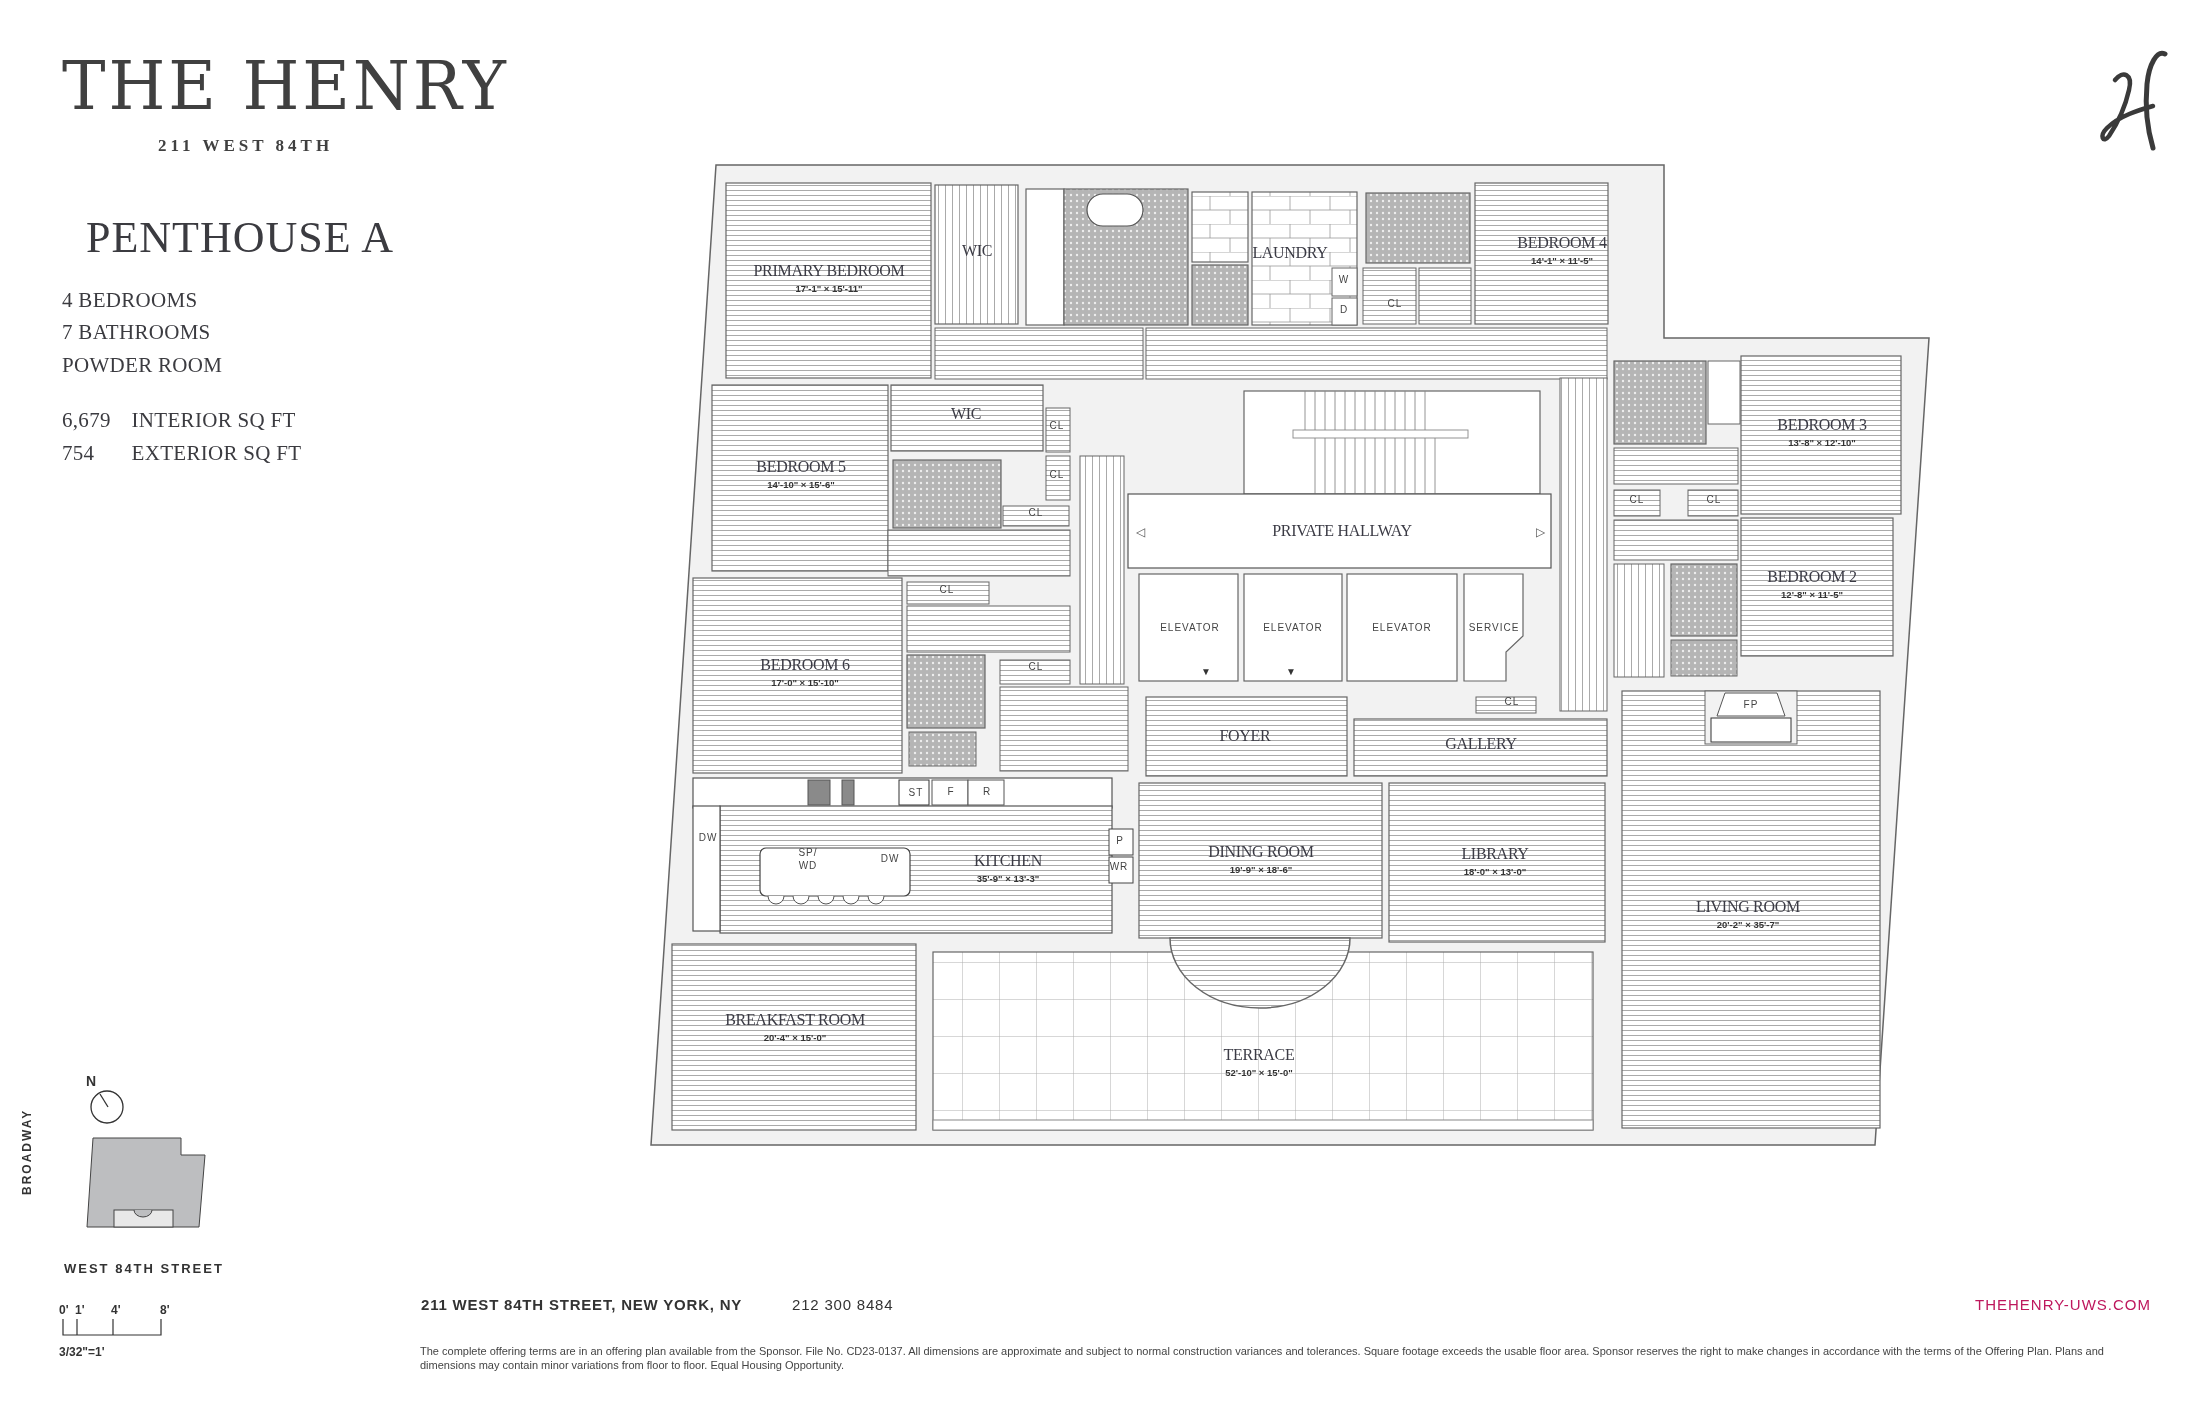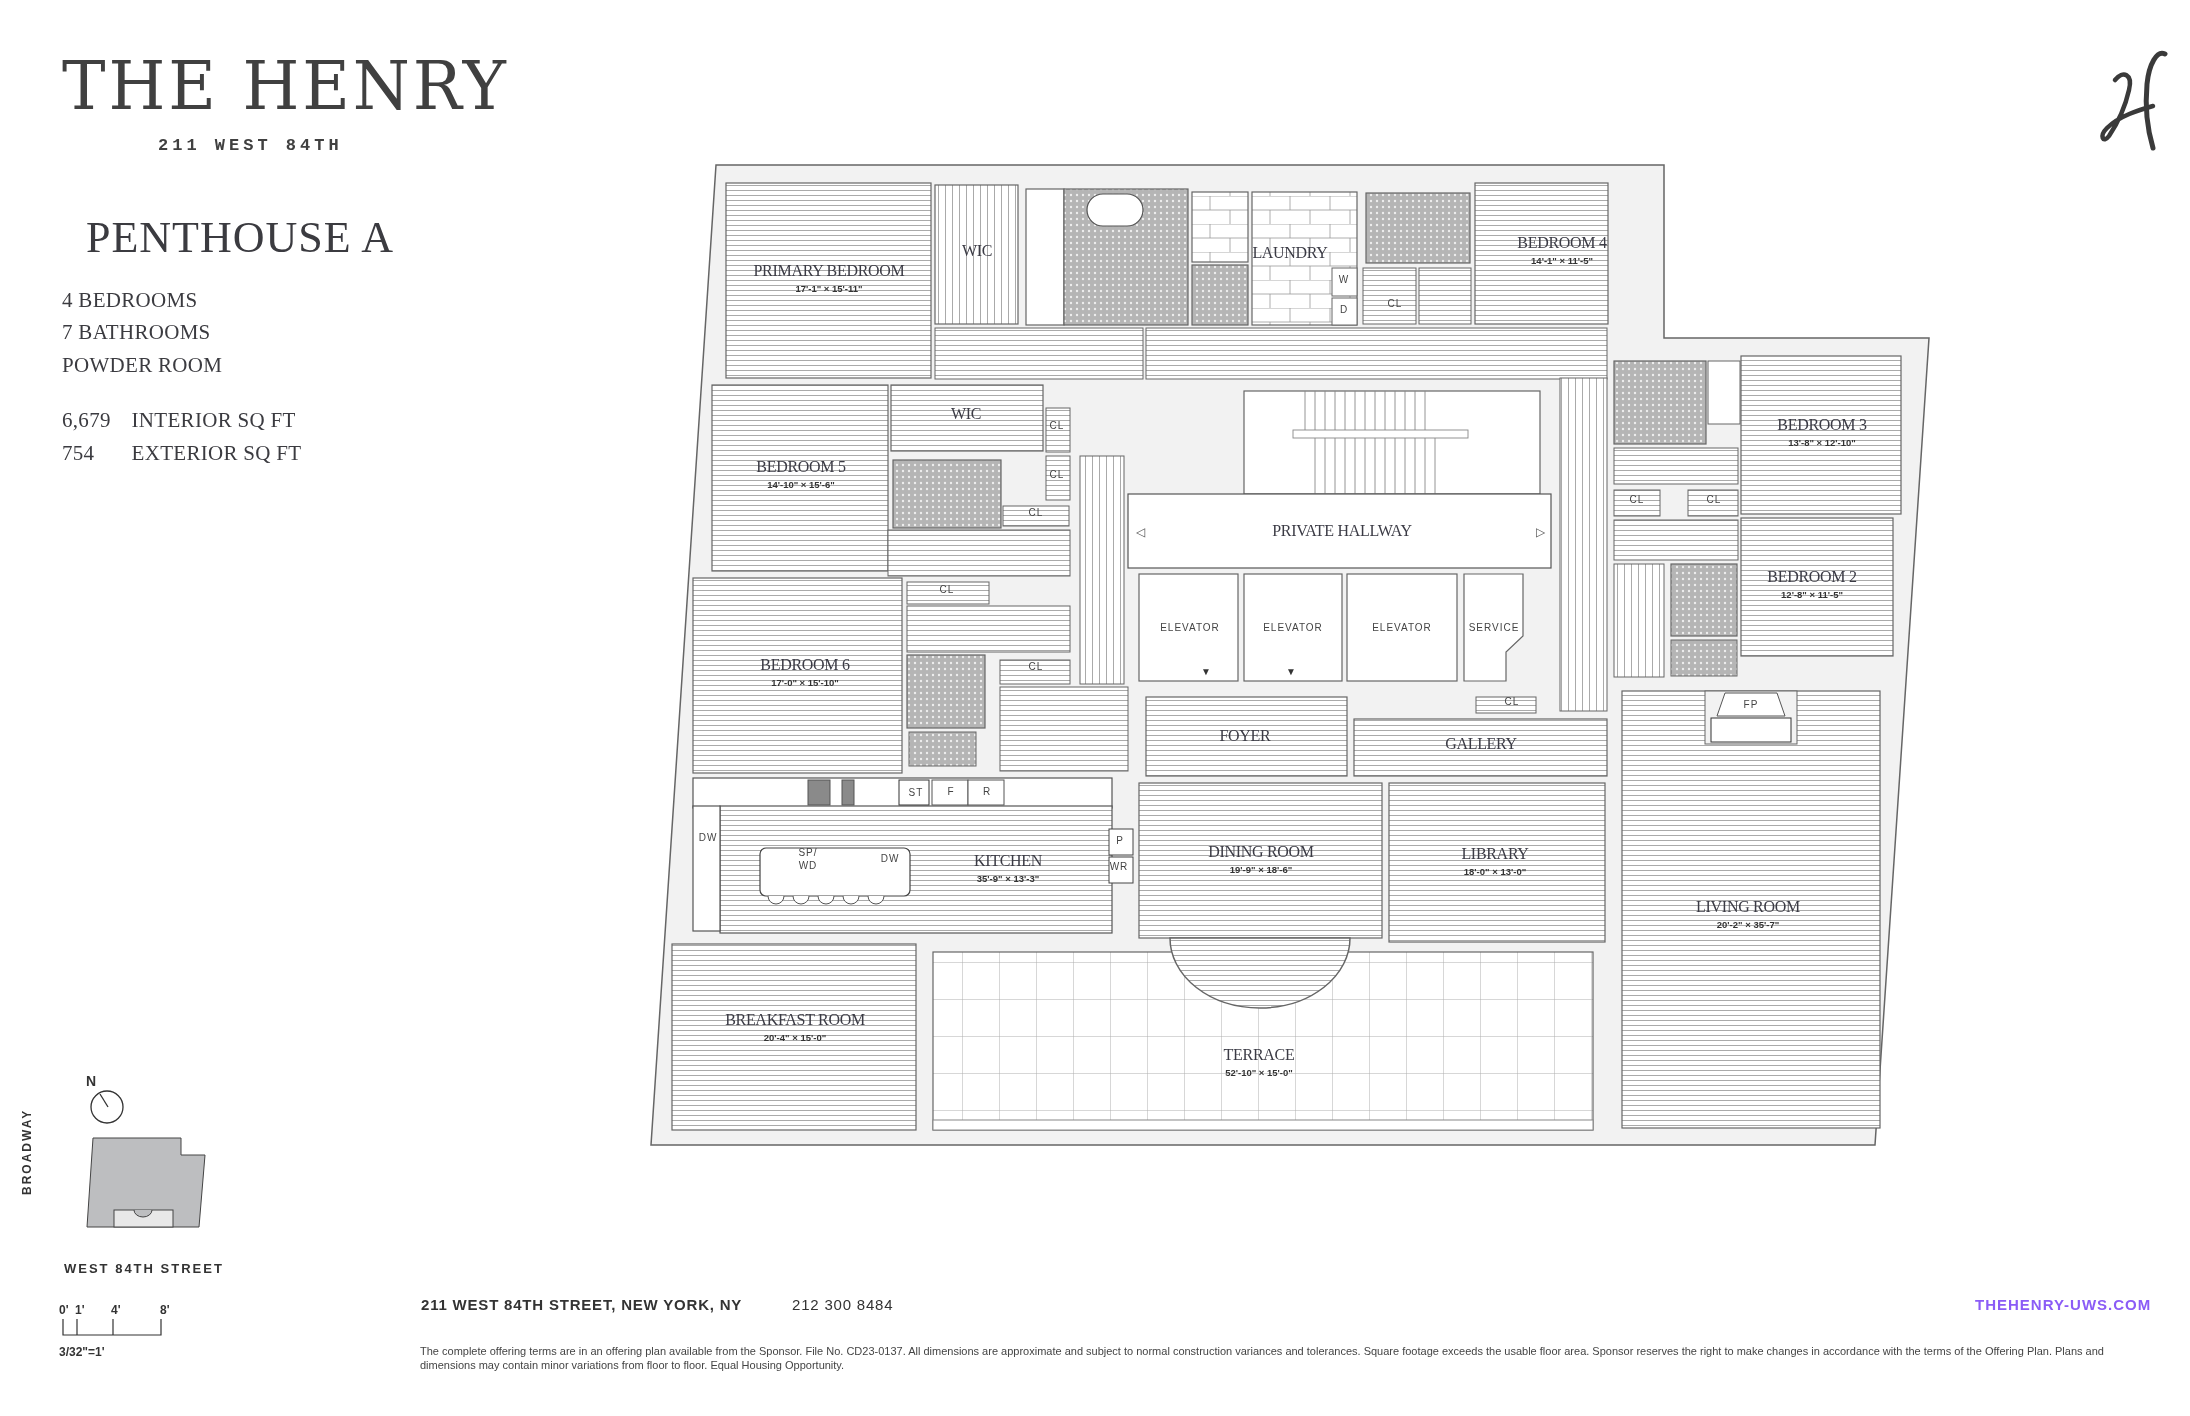--- a/index.html
+++ b/index.html
@@ -1,30 +1,30 @@
 <!DOCTYPE html>
 <html><head>
 <meta charset="utf-8">
 <style>
   html,body{margin:0;padding:0;background:#ffffff;}
   body{width:2190px;height:1416px;position:relative;overflow:hidden;font-family:"Liberation Sans",sans-serif;color:#3d3d3d;}
   .abs{position:absolute;}
   .brand-title{left:62px;top:52px;font-family:"DejaVu Serif",serif;font-weight:normal;font-size:68px;letter-spacing:3px;color:#404040;line-height:1;transform:scaleX(0.96);transform-origin:left top;}
-  .brand-sub{left:158px;top:136px;font-family:Liberation Mono, monospace;font-size:17px;letter-spacing:4px;color:#404040;font-weight:bold;}
+  .brand-sub{left:158px;top:136px;font-family:Liberation Serif, serif;font-size:17px;letter-spacing:4px;color:#404040;font-weight:bold;}
   .unit-title{left:62px;top:212px;font-family:"Liberation Serif",serif;font-size:44px;letter-spacing:1px;color:#3b3b40;margin-left:24px;}
   .spec{left:62px;font-family:"Liberation Serif",serif;font-size:21px;color:#3b3b40;letter-spacing:0.3px;}
   .spec-num{display:inline-block;width:64px;}
   .logo{left:2095px;top:40px;width:80px;height:120px;}
   .compass-n{left:86px;top:1073px;font-size:14px;font-weight:bold;color:#333;}
   .broadway{left:20px;top:1195px;font-size:12px;font-weight:bold;letter-spacing:2px;transform:rotate(-90deg);transform-origin:left top;color:#333;}
   .w84{left:64px;top:1261px;font-size:13px;font-weight:bold;letter-spacing:2px;color:#333;}
   .scale-label{font-size:12px;font-weight:bold;color:#333;}
   .footer-addr{left:421px;top:1296px;font-size:15px;font-weight:bold;letter-spacing:0.8px;color:#333;text-align:right;}
   .footer-phone{left:626px;top:1296px;font-size:15px;letter-spacing:0.8px;color:#333;}
-  .footer-web{left:1975px;top:1296px;font-size:15px;font-weight:bold;letter-spacing:1px;color:#8b5cf6;}
+  .footer-web{left:1975px;top:1296px;font-size:15px;font-weight:normal;letter-spacing:1px;color:#be185d;}
   .disclaimer{left:420px;top:1344px;width:1735px;font-size:11px;line-height:14px;color:#444;}
   svg text{font-family:"Liberation Serif",serif;}
   .room-label{font-size:16px;fill:#3b3b45;letter-spacing:-0.3px;}
   .room-dim{font-family:"Liberation Sans",sans-serif !important;font-size:9.5px;fill:#333;font-weight:bold;}
   .small-label{font-family:"Liberation Sans",sans-serif !important;font-size:10px;fill:#444;letter-spacing:1px;}
 </style>
 </head>
 <body>
 
 <div class="abs brand-title">THE HENRY</div>

